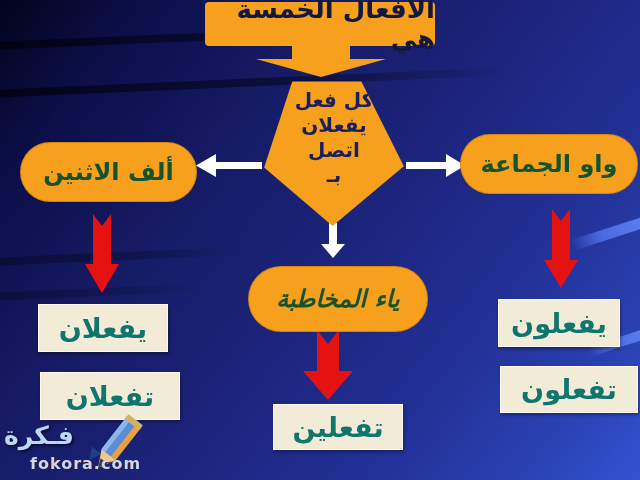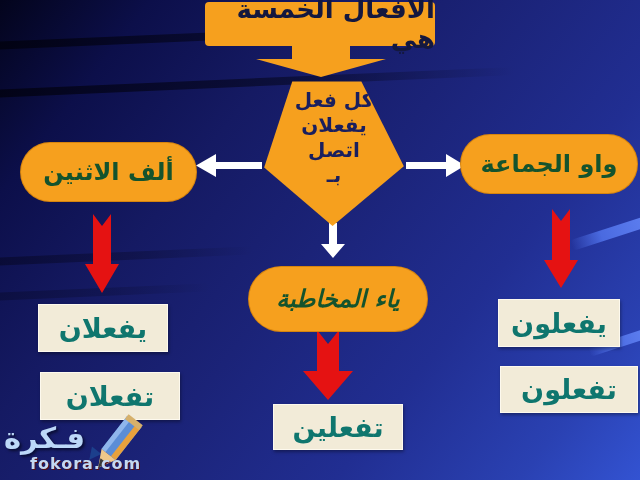--- a/index.html
+++ b/index.html
@@ -72,21 +72,21 @@
   .cream-box.lb2 { left: 40px;  top: 372px; width: 140px; height: 48px; }
   .cream-box.rb1 { left: 498px; top: 299px; width: 122px; height: 48px; }
   .cream-box.rb2 { left: 500px; top: 366px; width: 138px; height: 47px; }
   .cream-box.cb1 { left: 273px; top: 404px; width: 130px; height: 46px; }
 
   svg.overlay { position: absolute; left: 0; top: 0; pointer-events: none; }
 
   .watermark { position: absolute; left: 0px; top: 405px; width: 150px; height: 75px; }
   .wm-name {
     position: absolute; left: 4px; top: 16px;
-    font-size: 29px; font-weight: bold; color: #BCD8F8;
+    font-size: 25px; font-weight: bold; color: #BCD8F8;
     text-shadow: 1px 1px 0 #0a1040, 2px 2px 3px rgba(0,0,0,.55);
   }
   .wm-site {
     position: absolute; left: 30px; top: 49px;
     font-size: 16px; font-weight: bold; letter-spacing: 1px; color: #C3D9F2;
     text-shadow: 1px 1px 0 #5a1010;
   }
   .wm-pencil { position: absolute; left: 88px; top: 6px; }
 </style>
 </head>

